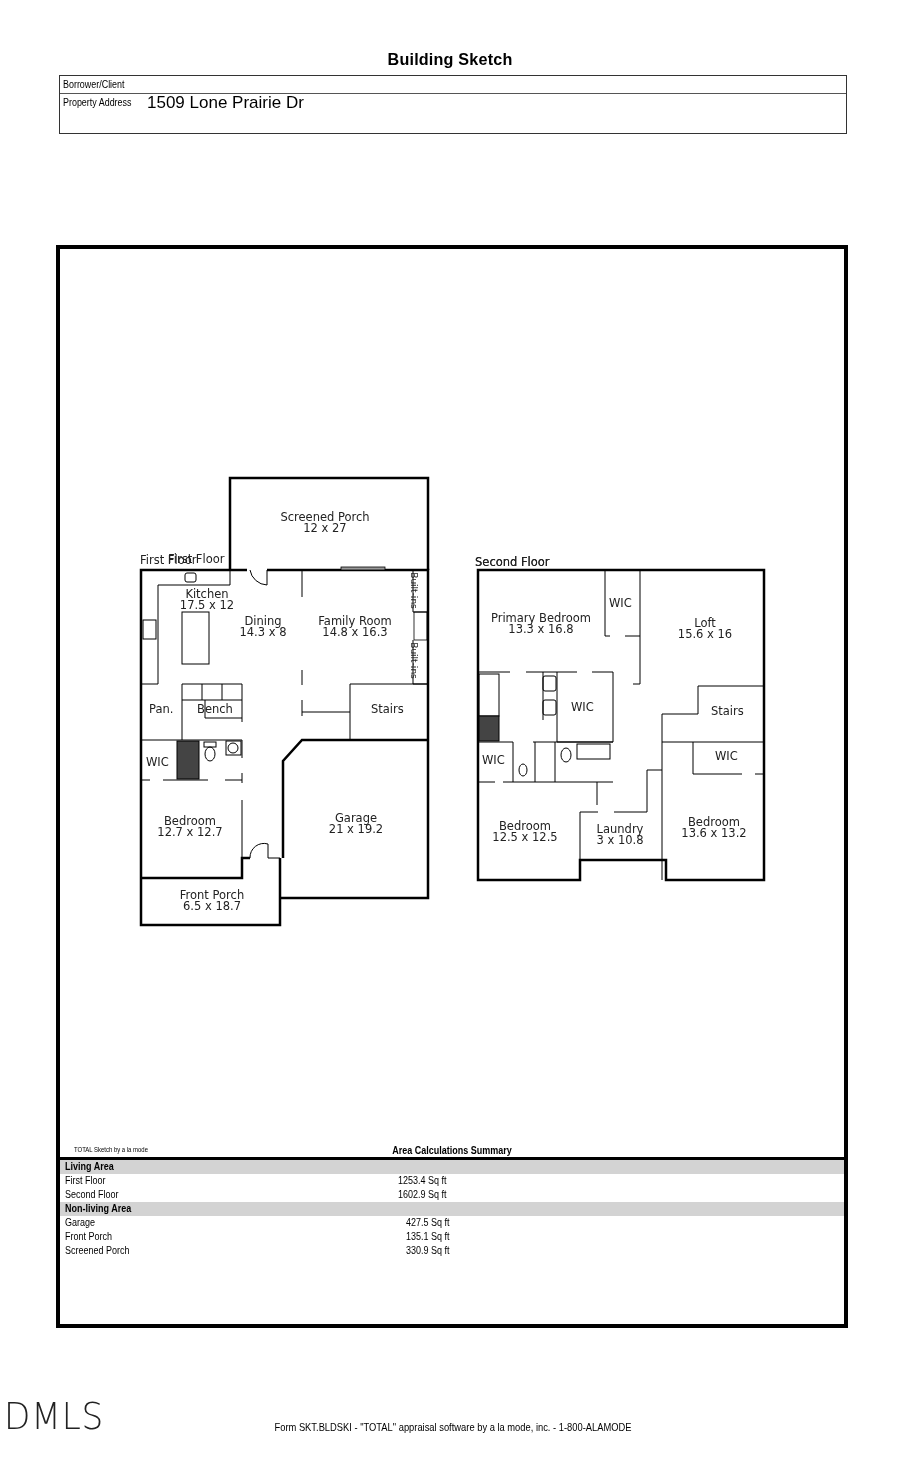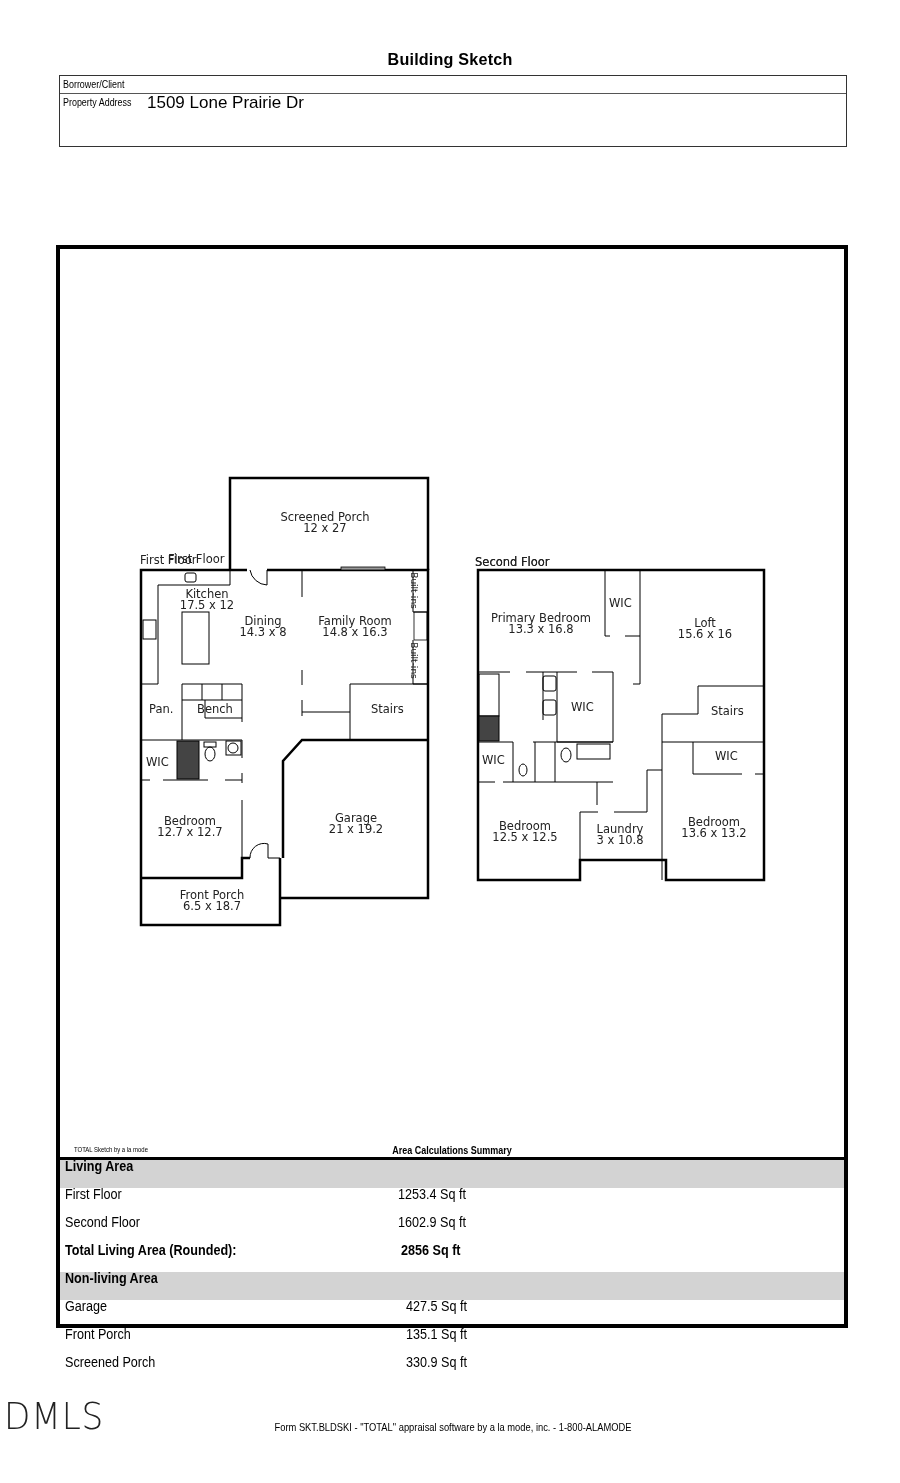--- a/index.html
+++ b/index.html
@@ -1,29 +1,29 @@
 <!DOCTYPE html>
 <html><head>
 <meta charset="utf-8">
 <style>
   html, body { margin:0; padding:0; background:#fff; }
   body { width:900px; height:1483px; position:relative; overflow:hidden; font-family:"Liberation Sans", sans-serif; color:#000; }
   .title { position:absolute; left:0; width:900px; top:50px; text-align:center; font-weight:bold; font-size:17px; letter-spacing:0.2px; font-family:"Liberation Sans", sans-serif; transform:scaleX(0.95); }
-  .hdr { position:absolute; left:59px; top:75px; width:788px; height:72px; border:1.5px solid #333; box-sizing:border-box; }
+  .hdr { position:absolute; left:59px; top:75px; width:788px; height:59px; border:1.5px solid #333; box-sizing:border-box; }
   .hdr-row { position:relative; height:16.5px; border-bottom:1px solid #555; font-size:11px; line-height:16px; }
   .hdr-row:last-child { border-bottom:none; }
   .lbl { position:absolute; left:3px; top:0; font-size:10.5px; transform:scaleX(0.85); transform-origin:left; }
   .val { position:absolute; left:87px; top:1px; font-size:17px; }
   .lbl2 { position:absolute; top:0; font-size:10.5px; transform:scaleX(0.85); transform-origin:left; }
   .frame { position:absolute; left:56px; top:245px; width:792px; height:1083px; border:4px solid #000; box-sizing:border-box; }
   .sketch { position:absolute; left:0; top:0; }
   .credit { position:absolute; left:14px; top:897px; font-size:7px; transform:scaleX(0.85); transform-origin:left; }
   .area-title { position:absolute; left:0; width:784px; top:896px; text-align:center; font-size:10px; font-weight:bold; transform:scaleX(0.9); }
   .area { position:absolute; left:0; top:908px; width:784px; border-top:3px solid #000; }
-  .area-row { position:relative; height:28px; font-size:14px; line-height:13px; }
+  .area-row { position:relative; height:14px; font-size:10px; line-height:13px; }
   .area-row.band { background:#d3d3d3; font-weight:bold; }
   .area-row .n { position:absolute; left:5px; transform:scaleX(0.9); transform-origin:left; }
   .area-row .v { position:absolute; left:338px; transform:scaleX(0.9); transform-origin:left; }
   .area-row.bold { font-weight:bold; }
   .dmls { position:absolute; left:4px; top:1394px; font-size:38px; font-weight:100; letter-spacing:1px; color:#222; font-family:"DejaVu Sans", sans-serif; transform:scaleX(0.9); transform-origin:left; -webkit-text-stroke:0px; }
   .footer { position:absolute; left:0; width:906px; top:1421px; text-align:center; font-size:11px; transform:scaleX(0.85); }
   svg text { font-family:"DejaVu Sans", sans-serif; font-size:11.5px; fill:#222; }
 </style>
 </head>
 <body>
@@ -203,24 +203,20 @@
         <span class="n">Living Area</span>
       </div>
     <div class="area-row">
         <span class="n">First Floor</span>
         <span class="v">1253.4 Sq ft</span>
       </div>
     <div class="area-row">
         <span class="n">Second Floor</span>
         <span class="v">1602.9 Sq ft</span>
       </div>
-    <div class="area-row bold">
-        <span class="n">Total Living Area (Rounded):</span>
-        <span class="v" style="left:341px">2856 Sq ft</span>
-      </div>
     <div class="area-row band">
         <span class="n">Non-living Area</span>
       </div>
     <div class="area-row">
         <span class="n">Garage</span>
         <span class="v" style="left:346px">427.5 Sq ft</span>
       </div>
     <div class="area-row">
         <span class="n">Front Porch</span>
         <span class="v" style="left:346px">135.1 Sq ft</span>

